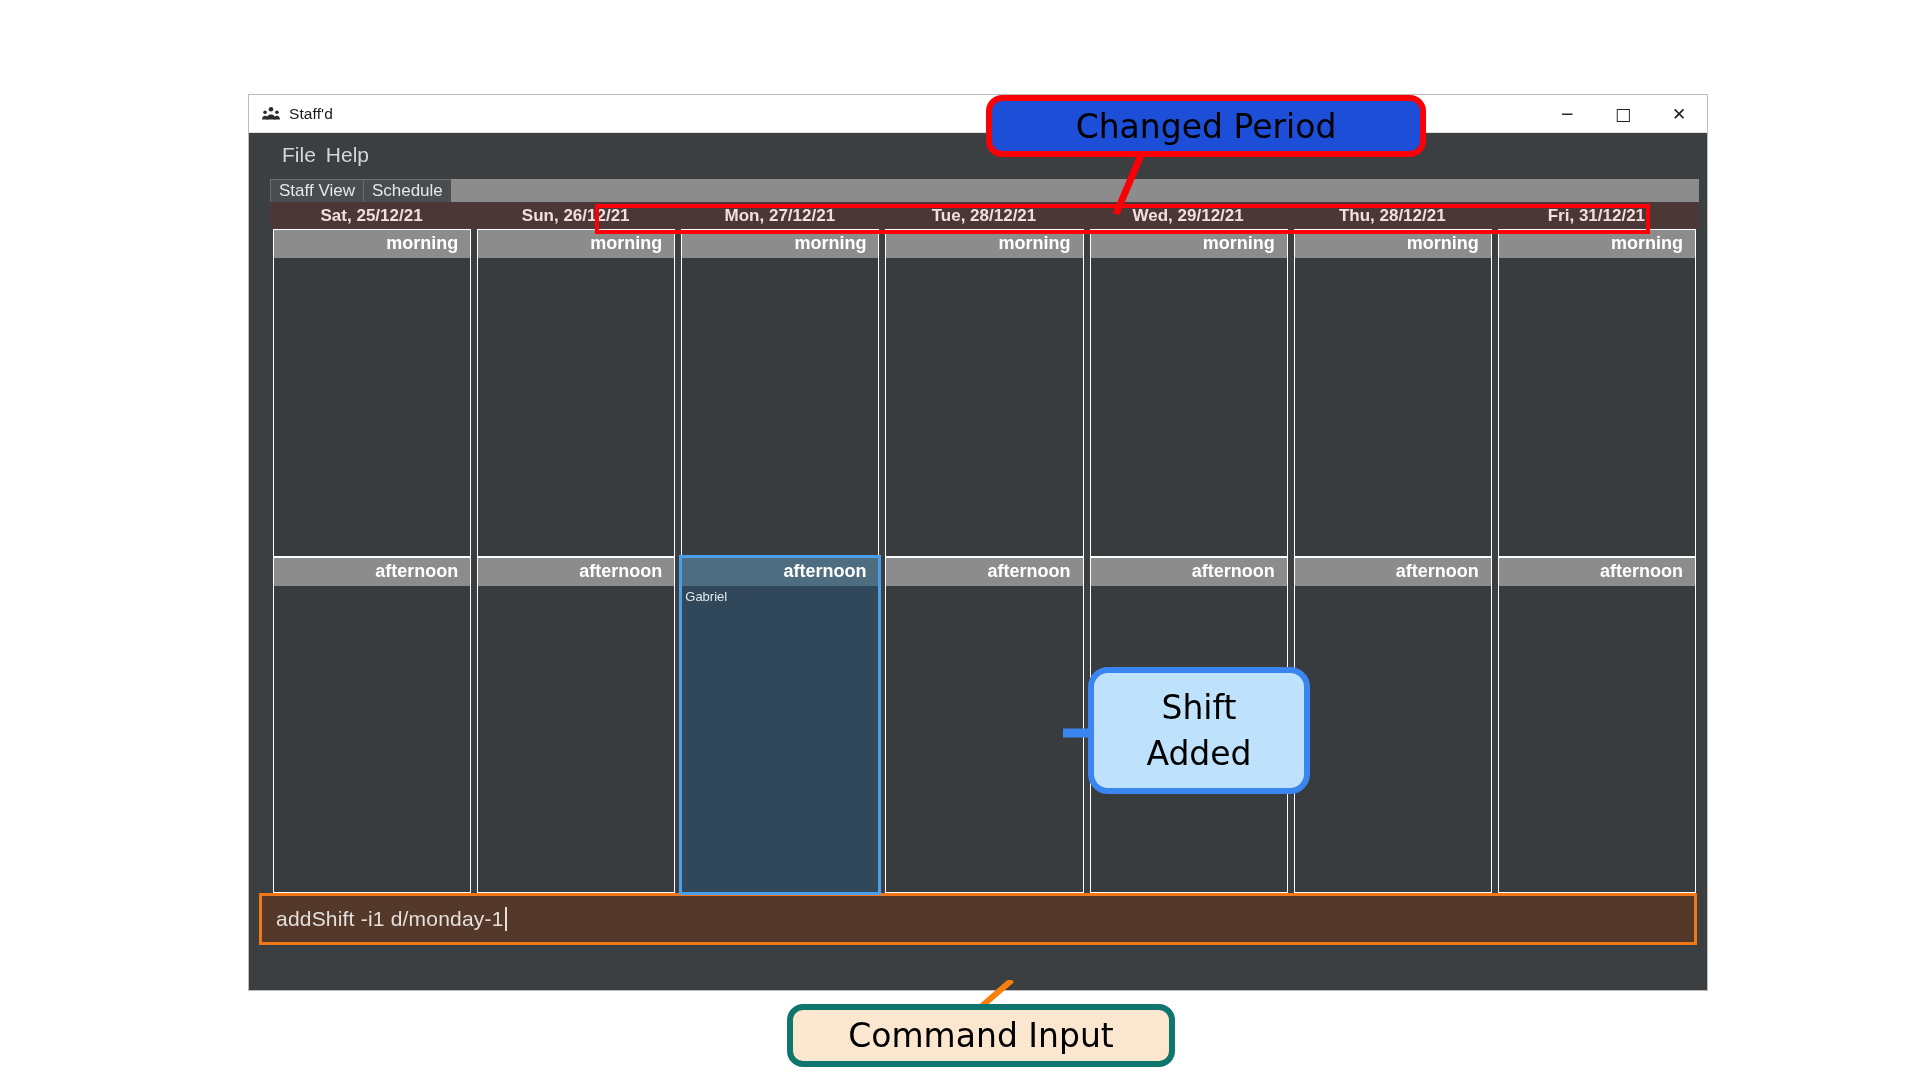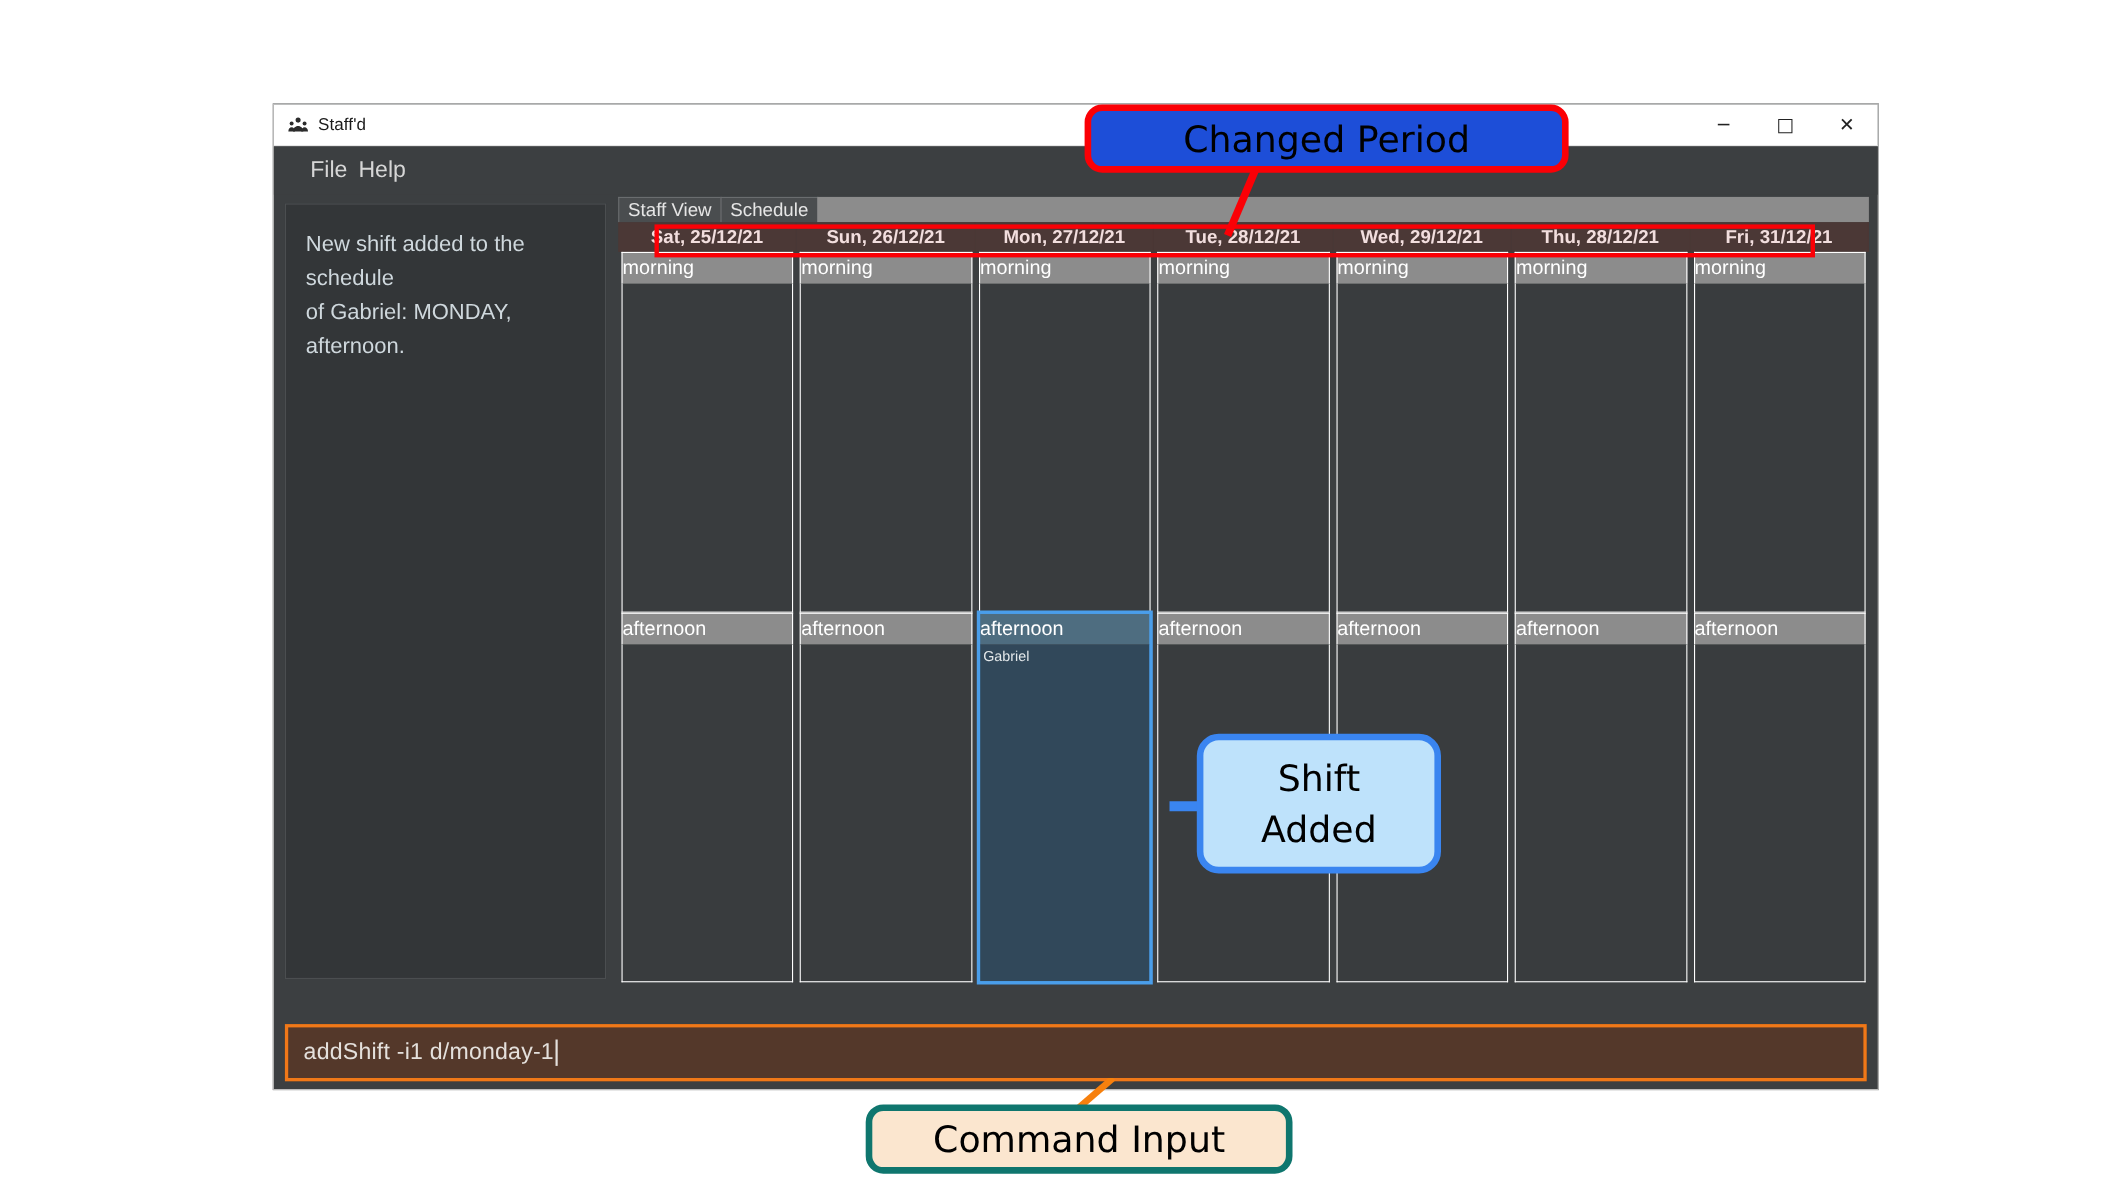--- a/index.html
+++ b/index.html
@@ -83,22 +83,22 @@
     display: flex; align-items: center; justify-content: center;
     border-right: 1px solid #4b3836;
   }
 
   #grid { flex: 1; display: flex; }
   .day-col { flex: 1; display: flex; flex-direction: column; padding: 0 3px; }
   .slot { display: flex; flex-direction: column; }
   .slot.morning { height: 328px; }
   .slot.afternoon { flex: 1; }
   .slot-head {
-    background: #8c8c8c; color: #ffffff; font-size: 18px; font-weight: normal;
-    text-align: left; padding: 3px 0 4px; border: 1px solid #ffffff;
+    background: #8c8c8c; color: #ffffff; font-size: 18px; font-weight: bold;
+    text-align: right; padding: 3px 12px 4px; border: 1px solid #ffffff;
     border-bottom: none;
   }
   .slot-body {
     flex: 1; background: #393c3e; border: 1px solid #ffffff; border-top: none;
     padding: 3px 0 0 3px;
   }
   .staff-name { color: #e3e8ea; font-size: 13px; line-height: 16px; }
 
   
   .day-col.selected .slot.afternoon .slot-head {
@@ -108,21 +108,21 @@
     background: #31485a; border-color: #4a9eea;
   }
   .day-col.selected .slot.afternoon {
     outline: 3px solid #4a9eea; outline-offset: -1px;
   }
 
   
   #command-wrap { padding: 0 10px 9px 10px; }
   #command-box {
     height: 52px; background: #54382a; border: 3px solid #f07818;
-    display: flex; align-items: center; padding-left: 14px; margin-top: 38px;
+    display: flex; align-items: center; padding-left: 14px;
   }
   #command-text { color: #e4e0dc; font-size: 21px; letter-spacing: .2px; }
   #caret {
     display: inline-block; width: 2px; height: 24px; background: #e4e0dc;
     vertical-align: -5px; margin-left: 1px;
   }
 
   
   .callout {
     position: absolute; display: flex; align-items: center; justify-content: center;
@@ -181,24 +181,20 @@
       </div>
     </div>
 
     <div id="menu-bar">
       <span class="menu-item">File</span>
       <span class="menu-item">Help</span>
     </div>
 
     <div id="body-area">
 
-      <div id="result-panel">
-        <div id="result-text">New shift added to the schedule
-of Gabriel: MONDAY, afternoon.</div>
-      </div>
 
       <div id="right-panel">
 
         <div id="tab-strip">
           <div class="tab">Staff View</div>
           <div class="tab">Schedule</div>
           <div id="tab-filler"></div>
         </div>
 
         <div id="schedule">

